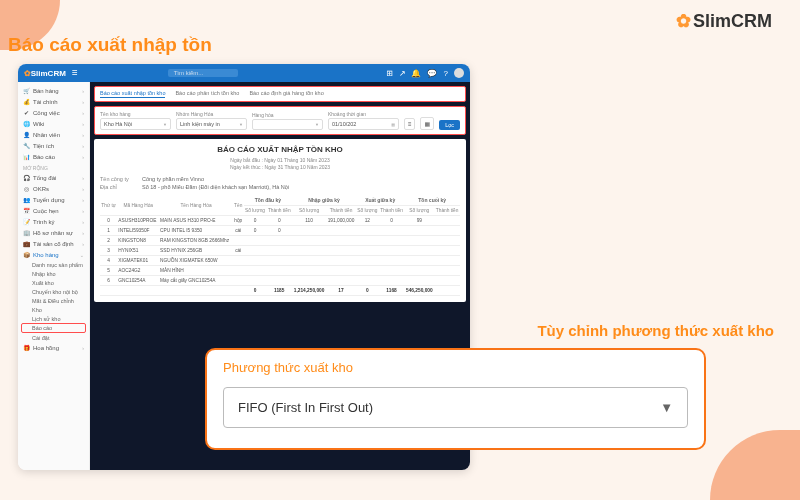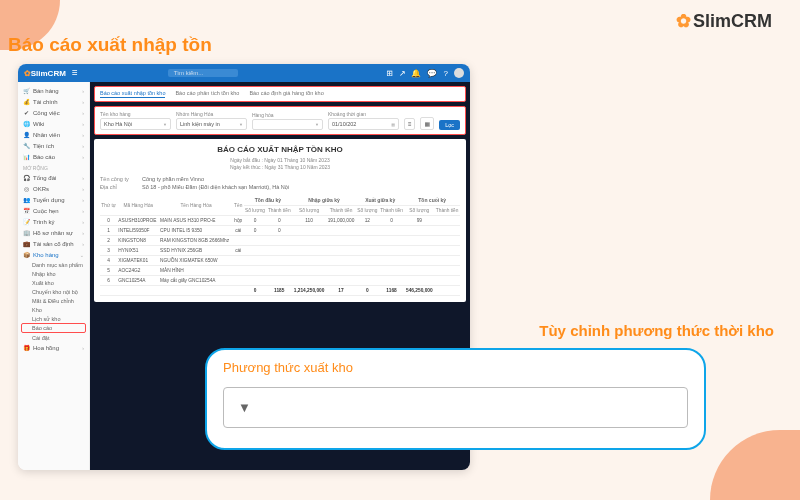--- a/index.html
+++ b/index.html
@@ -44,21 +44,21 @@
 .rinfo{margin-top:5px;font-size:5.5px;color:#666}
 .rinfo .row{display:flex;margin-bottom:2px}
 .rinfo .lbl{width:42px;color:#888}
 table{width:100%;margin-top:5px;border-collapse:collapse;font-size:4.8px}
 th,td{padding:2px 1px;text-align:center;border-bottom:1px solid #eee}
 th{color:#888;font-weight:normal}
 .grp{font-size:5px;font-weight:bold;color:#666}
 td.l{text-align:left}
 tfoot td{font-weight:bold;color:#333}
 .headline2{position:absolute;top:322px;right:26px;font-size:15px;font-weight:bold;color:#ff8c1a}
-.card{position:absolute;top:348px;left:205px;width:501px;height:102px;background:#fff;border:2px solid #0ea5e9;border-radius:20px;padding:10px 16px}
+.card{position:absolute;top:348px;left:205px;width:501px;height:102px;background:#fff;border:2px solid #f97316;border-radius:10px;padding:10px 16px}
 .card-title{font-size:13px;color:#ff8c1a;margin-bottom:12px}
 .select{border:1px solid #bbb;border-radius:4px;padding:12px 14px;display:flex;justify-content:space-between;align-items:center;font-size:13px;color:#333}
 .select .caret{color:#666}
 </style>
 </head>
 <body>
 
 <div class="deco-tl"></div>
 <div class="deco-br"></div>
 <div class="logo-top"><span class="gear">✿</span><span>SlimCRM</span></div>
@@ -367,19 +367,20 @@
                 <td>546,250,000</td>
                 <td></td>
               </tr>
             </tfoot>
         </table>
       </div>
     </div>
   </div>
 </div>
 
-<div class="headline2">Tùy chỉnh phương thức thời kho</div>
+<div class="headline2">Tùy chỉnh phương thức xuất kho</div>
 <div class="card">
   <div class="card-title">Phương thức xuất kho</div>
   <div class="select">
+    <span>FIFO (First In First Out)</span>
     <span class="caret">▼</span>
   </div>
 </div>
 
 </body></html>

